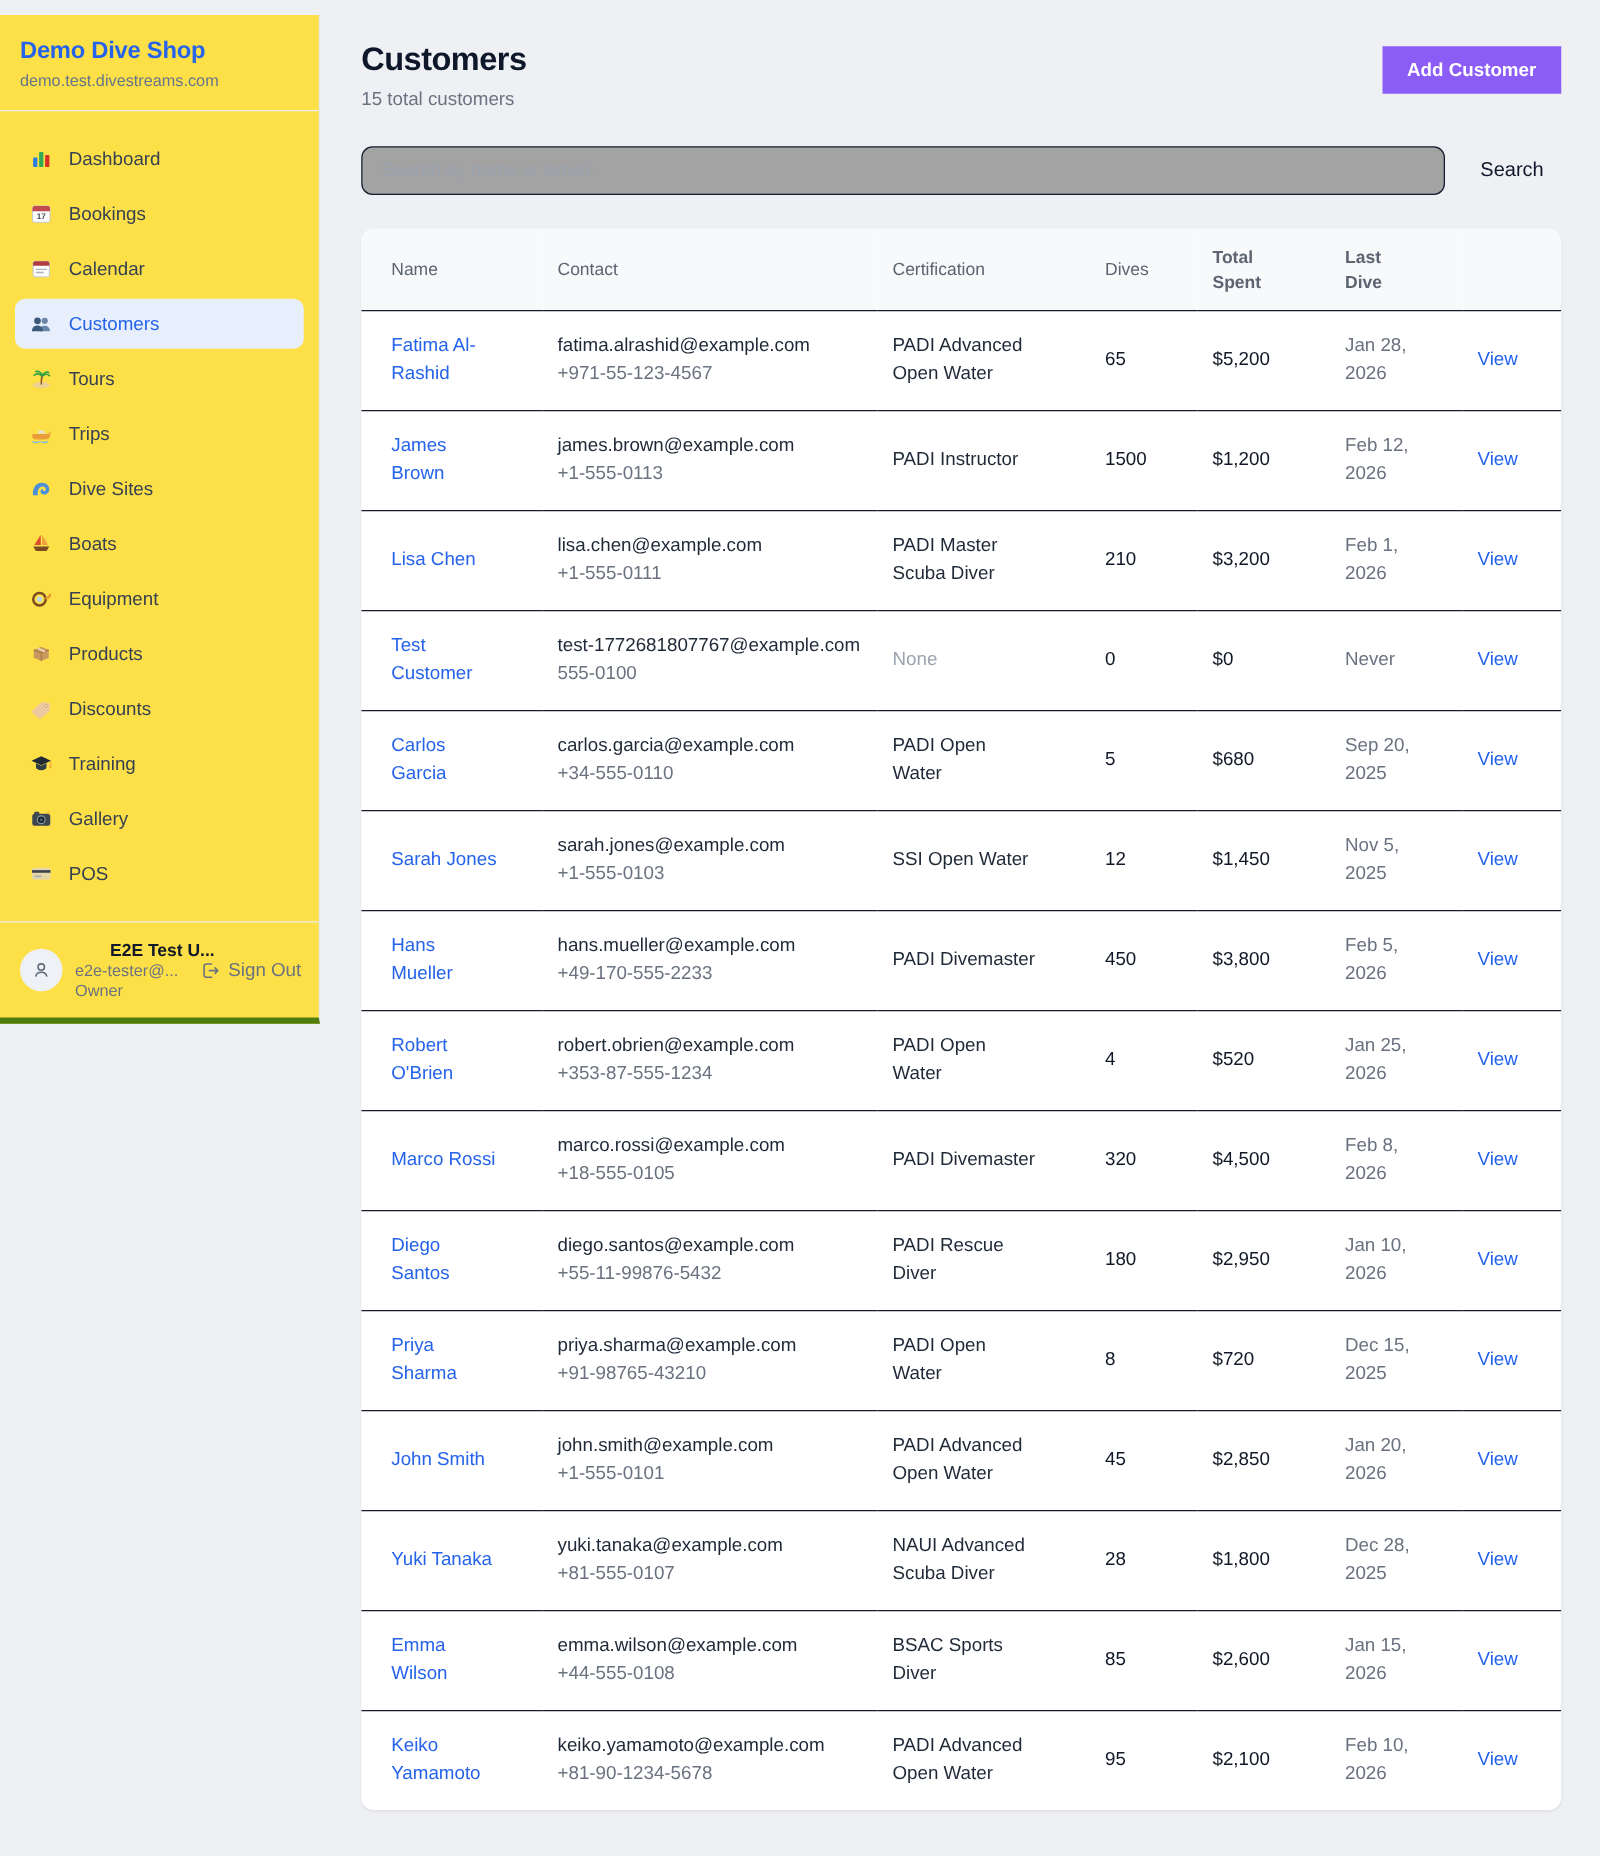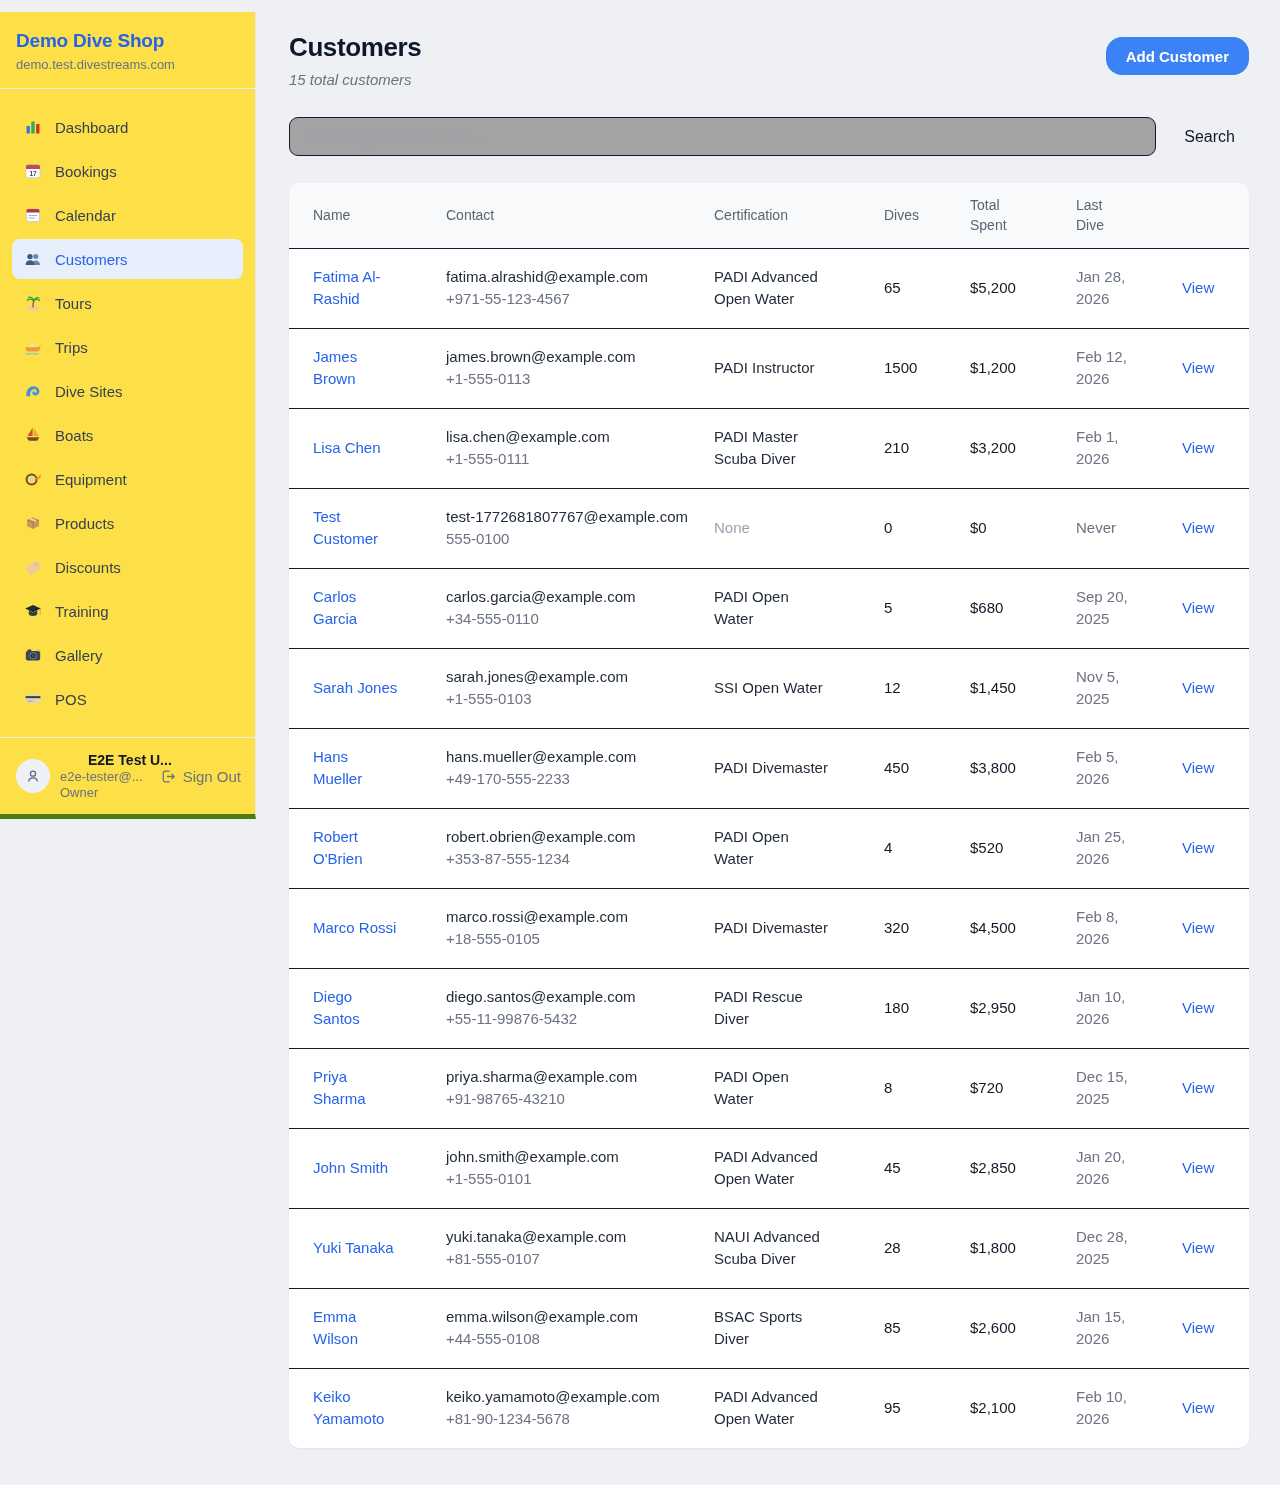--- a/index.html
+++ b/index.html
@@ -40,24 +40,24 @@
   .avatar svg { width:20px; height:20px; }
   .user-info { flex:1; min-width:0; }
   .user-name { font-size:14px; font-weight:700; color:#111827; white-space:nowrap;padding-left:28px; }
   .user-email, .user-role { font-size:13px; color:#6b7280; margin-top:1px; white-space:nowrap; }
   .sign-out { display:flex; align-items:center; gap:7px; color:#6b7280; font-size:15px; cursor:pointer; flex:none; }
   .sign-out svg { width:17px; height:17px; }
   
   .main { margin-left:256px; padding:32px 31px 28px 33px; }
   .page-header { display:flex; justify-content:space-between; align-items:flex-start; }
   .page-title { font-size:26px; font-weight:700; color:#0f172a; letter-spacing:-0.4px; }
-  .page-subtitle { margin-top:8px; font-size:15px; color:#6b7280;font-style:italic; }
+  .page-subtitle { margin-top:8px; font-size:15px; color:#6b7280; }
   .add-btn {
-    background:#3b82f6; color:#fff; font-size:15px; font-weight:600;
-    border:none; border-radius:16px; height:38px; padding:0 20px;
+    background:#8b5cf6; color:#fff; font-size:15px; font-weight:600;
+    border:none; border-radius:0; height:38px; padding:0 20px;
     cursor:pointer; margin-top:5px;
     font-family:"Liberation Sans", sans-serif;
   }
   .search-row { margin-top:29px; display:flex; align-items:center; }
   .search-input {
     flex:1; height:39px; background:#a3a3a3;
     border:1px solid #141b2d; border-radius:9px;
     padding:0 15px; font-size:15px; color:#0f172a;
     font-family:"Liberation Sans", sans-serif; outline:none;
   }
@@ -78,21 +78,21 @@
   col.c-cert { width:170px; } col.c-dives { width:86px; }
   col.c-total { width:106px; } col.c-last { width:106px; }
   col.c-view { width:79px; }
   thead th {
     background:#f8f9fb; text-align:left;
     font-size:14px; font-weight:500; color:#5b6470;
     padding:12px 12px; border-bottom:1px solid #141b2d;
     line-height:1.45; vertical-align:middle;
   }
   th:first-child, td:first-child { padding-left:24px; }
-  .th-narrow { max-width:48px; }
+  .th-narrow { max-width:48px;font-weight:bold; }
   tbody td {
     padding:17px 12px; border-bottom:1px solid #141b2d;
     vertical-align:middle; font-size:15px; color:#111827; line-height:1.5;
   }
   tbody tr:last-child td { border-bottom:none; }
   .name-text { max-width:86px; color:#2563eb; font-weight:500; cursor:pointer; }
   .email { color:#1f2937; overflow-wrap:break-word; }
   .phone { color:#6b7280; }
   .cert-text { max-width:116px; color:#1f2937; }
   .cert-text.muted { color:#9ca3af; }

